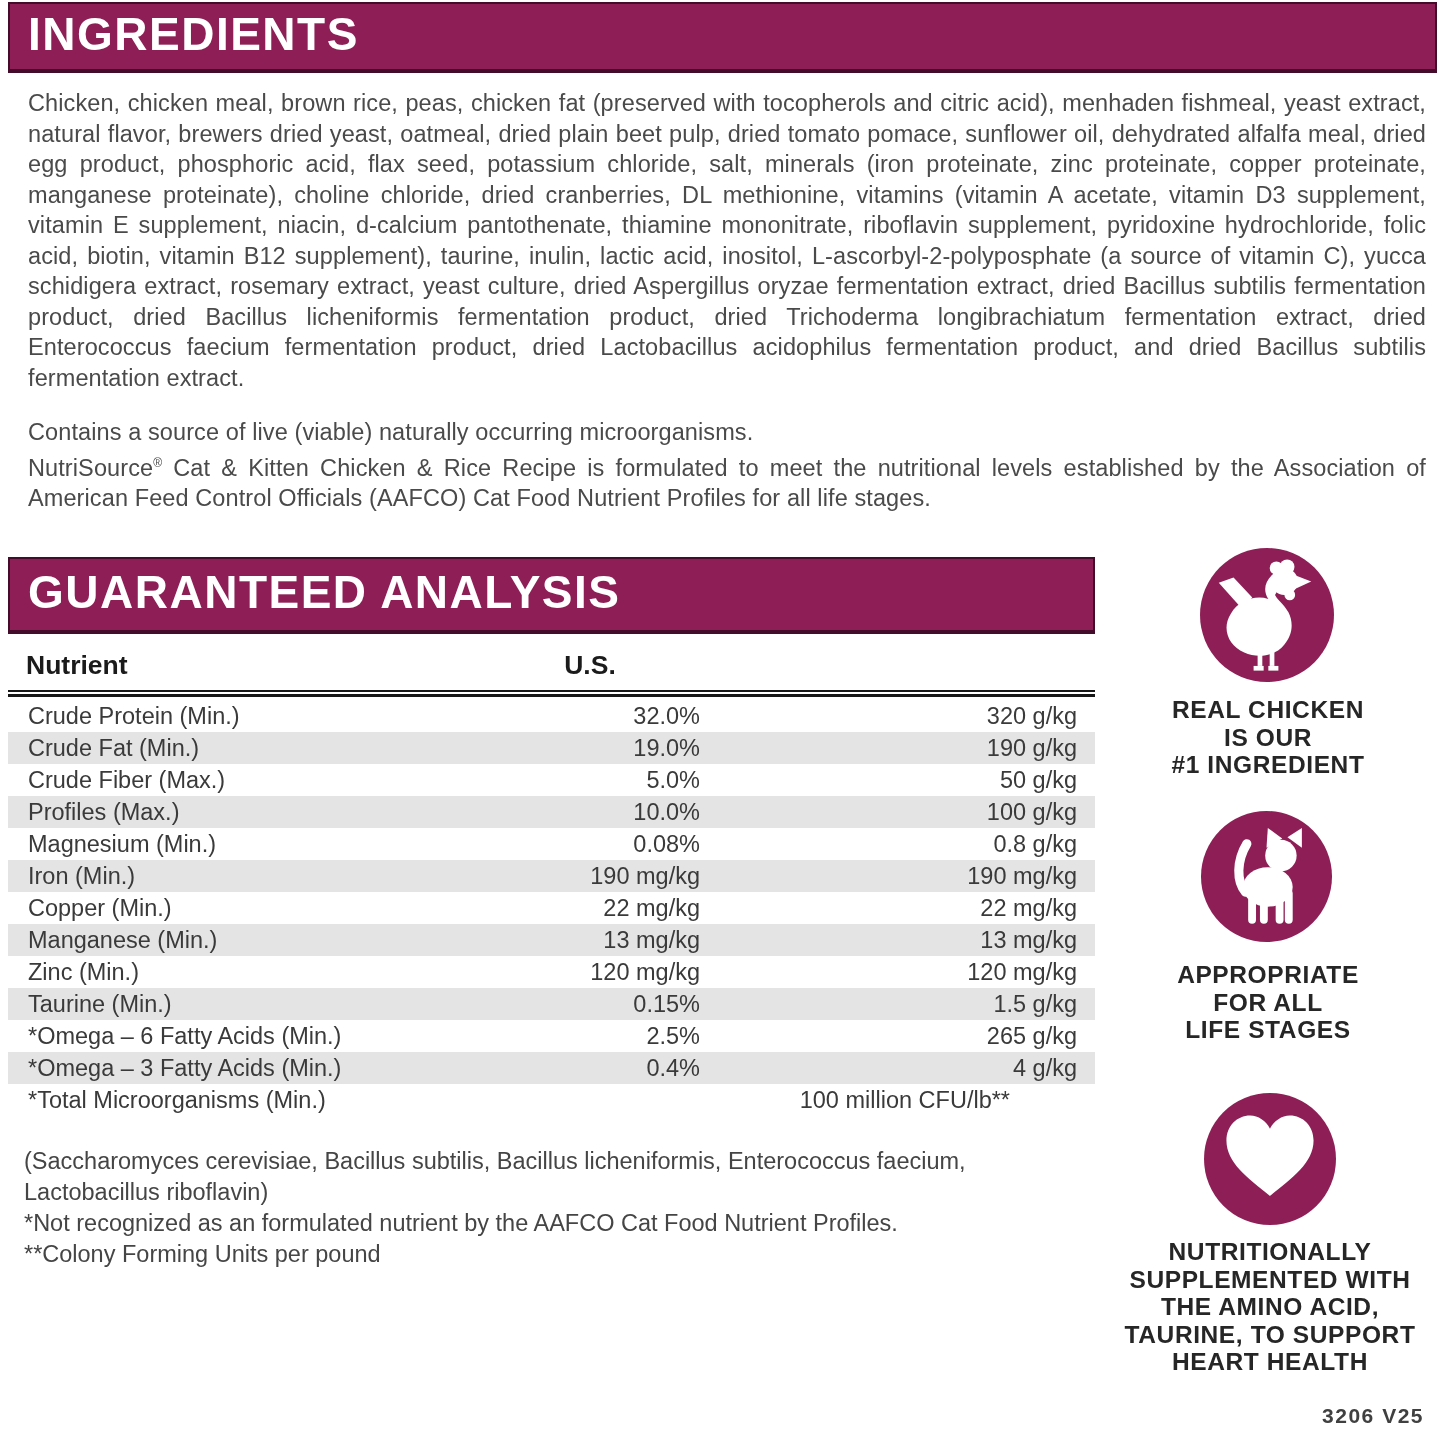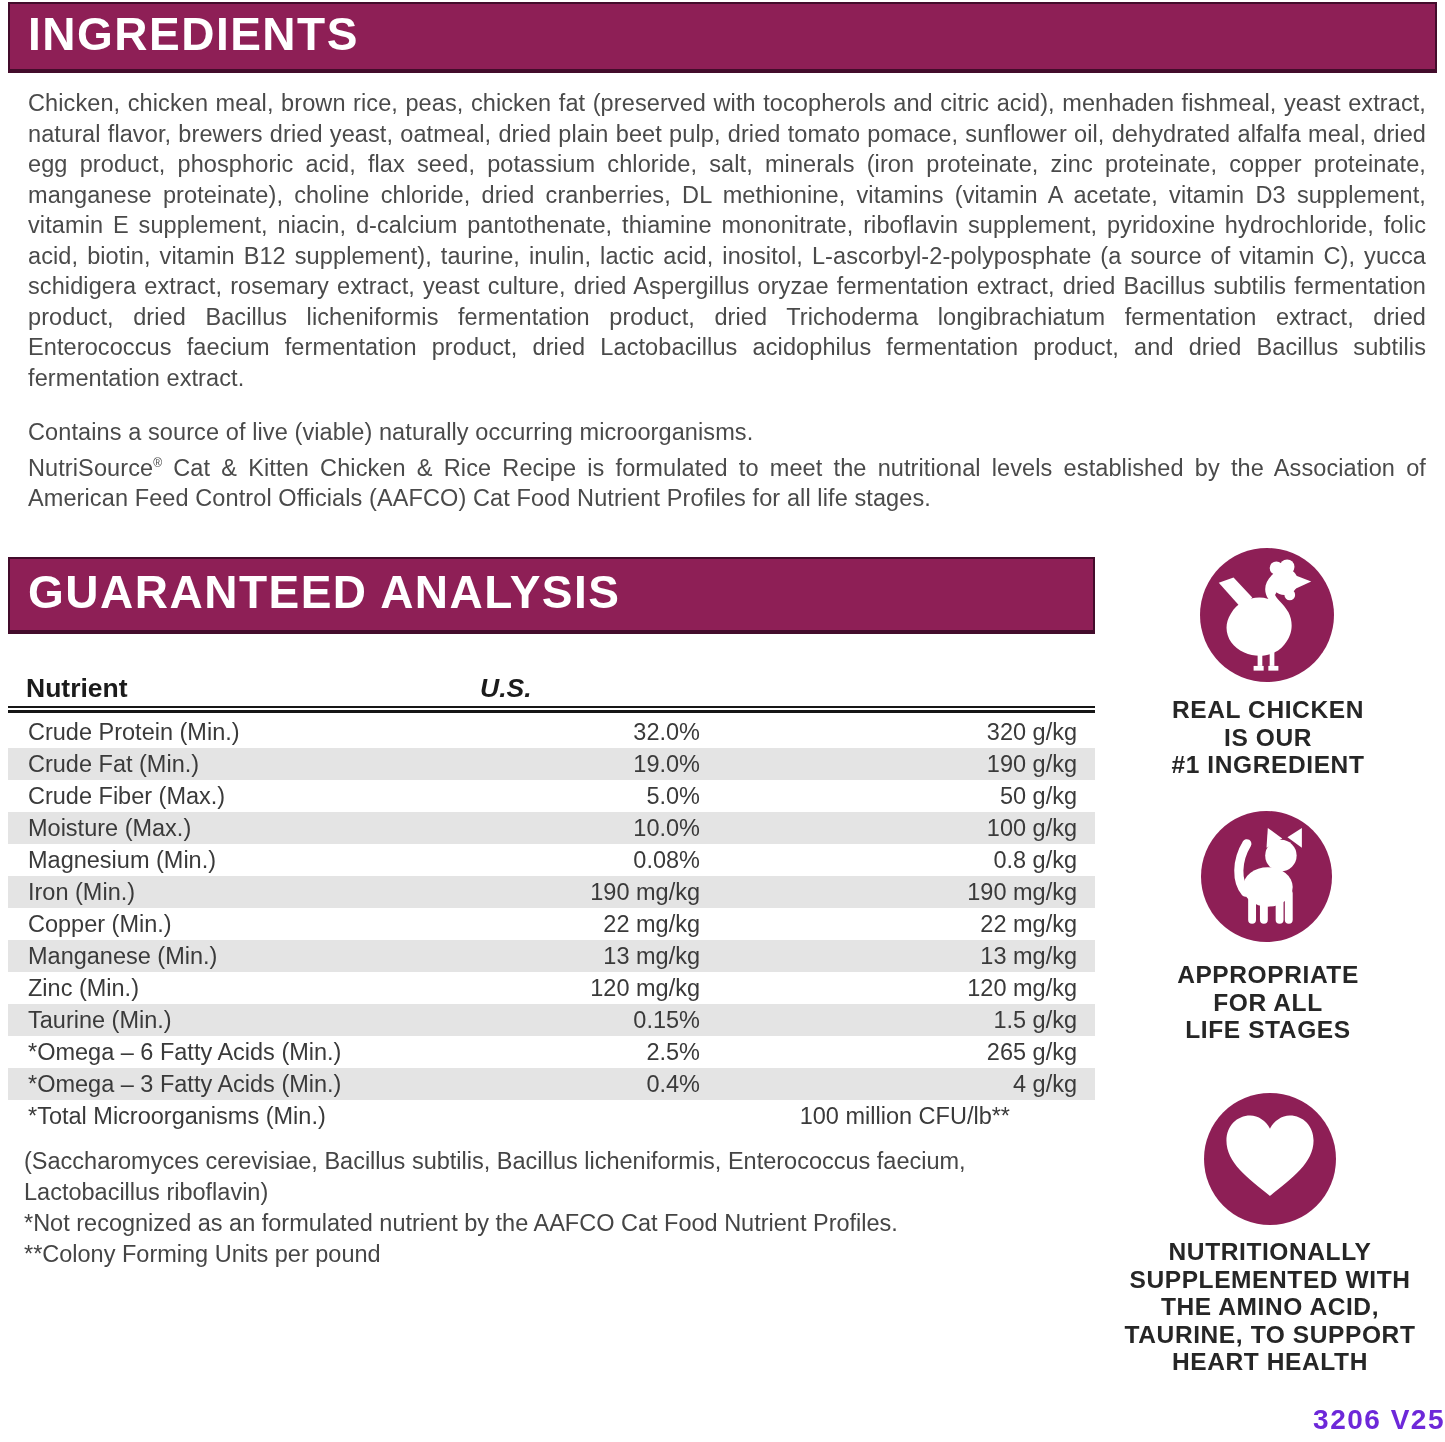--- a/index.html
+++ b/index.html
@@ -21,24 +21,24 @@
     position:absolute; text-align:justify; font-size:23.5px; line-height:30.5px;
     color:#4a4a4a; letter-spacing:0.1px;
   }
   .nosj { text-align:left; }
   sup.mark { font-size:12px; vertical-align:super; }
   
   .ga-table { position:absolute; left:8px; top:650px; width:1087px; font-size:23.5px; color:#3a3a3a; }
   .ga-head {
     display:grid; grid-template-columns:472px 220px 385px;
     font-weight:bold; font-size:26.5px; color:#1b1b1b;
-    padding-bottom:2px; border-bottom:2px solid #161616;margin-top:23px;
+    padding-bottom:9px; border-bottom:2px solid #161616;
   }
   .ga-head .h-n { padding-left:18px; }
-  .ga-head .h-us { text-align:left;font-style:italic; }
+  .ga-head .h-us { text-align:center; }
   .ga-head .h-m { text-align:right; padding-right:8px; }
   .rule { height:3px; background:#161616; margin-top:2px; }
   .ga-rows { margin-top:3px; }
   .ga-row { display:grid; grid-template-columns:472px 220px 385px; height:32px; align-items:center; }
   .ga-rows .ga-row:nth-child(even) { background:#e4e4e4; }
   .ga-row.span-row { grid-template-columns:472px 605px; }
   .cell-n { padding-left:20px; white-space:nowrap; }
   .cell-us { text-align:right; white-space:nowrap; }
   .cell-m { text-align:right; padding-right:8px; white-space:nowrap; }
   .cell-span { text-align:right; padding-right:75px; white-space:nowrap; }
@@ -46,22 +46,22 @@
   .footnotes { position:absolute; left:24px; top:1146px; width:1080px; font-size:23.5px; line-height:31px; color:#454545; }
   
   .badge-icon { position:absolute; }
   .badge-label {
     position:absolute; text-align:center; font-weight:bold; color:#262626;
     font-size:24.5px; line-height:27.5px; letter-spacing:0.6px;
   }
   .badge-label div { white-space:nowrap; }
   
   .code {
-    position:absolute; right:0; top:1404px; font-weight:bold; font-size:28px;
-    color:#6d28d9; letter-spacing:1.5px;
+    position:absolute; right:21px; top:1404px; font-weight:bold; font-size:21px;
+    color:#404040; letter-spacing:1.5px;
   }
 </style>
 </head>
 <body>
 
 <div class="page">
 
   <div class="banner" style="left:8px; top:2px; width:1429px; height:71px;">
     <div class="banner-title">INGREDIENTS</div>
   </div>
@@ -92,21 +92,21 @@
         <div class="cell-n">Crude Fat (Min.)</div>
         <div class="cell-us">19.0%</div>
         <div class="cell-m">190 g/kg</div>
       </div>
       <div class="ga-row">
         <div class="cell-n">Crude Fiber (Max.)</div>
         <div class="cell-us">5.0%</div>
         <div class="cell-m">50 g/kg</div>
       </div>
       <div class="ga-row">
-        <div class="cell-n">Moisture (Max.)</div>
+        <div class="cell-n">Profiles (Max.)</div>
         <div class="cell-us">10.0%</div>
         <div class="cell-m">100 g/kg</div>
       </div>
       <div class="ga-row">
         <div class="cell-n">Magnesium (Min.)</div>
         <div class="cell-us">0.08%</div>
         <div class="cell-m">0.8 g/kg</div>
       </div>
       <div class="ga-row">
         <div class="cell-n">Iron (Min.)</div>

